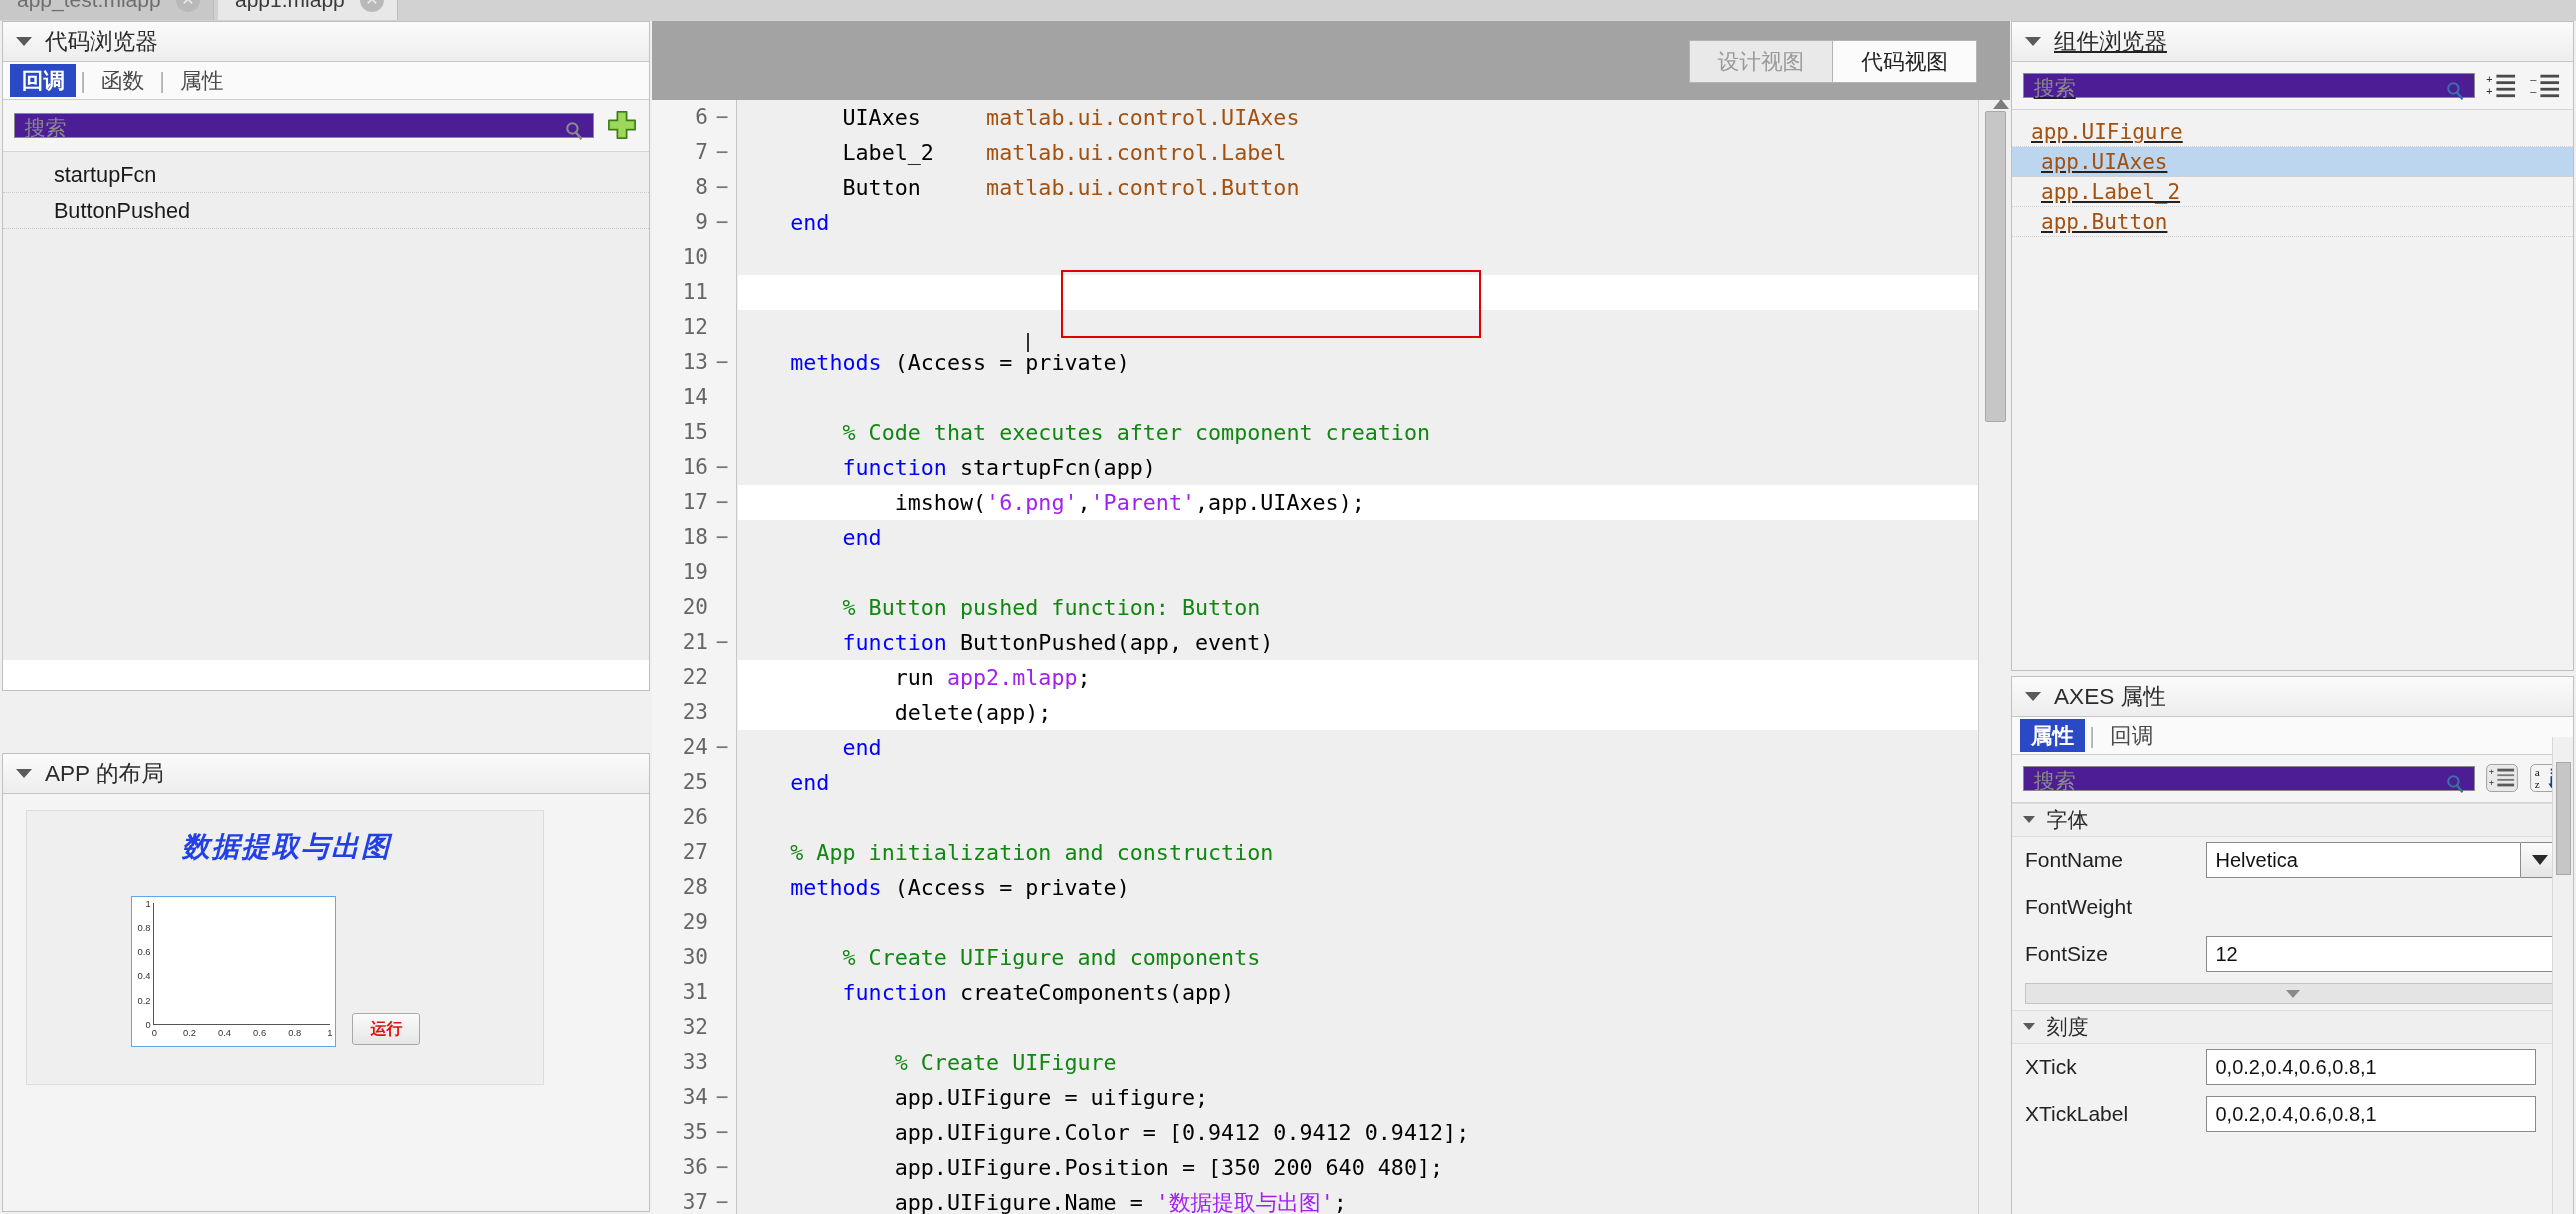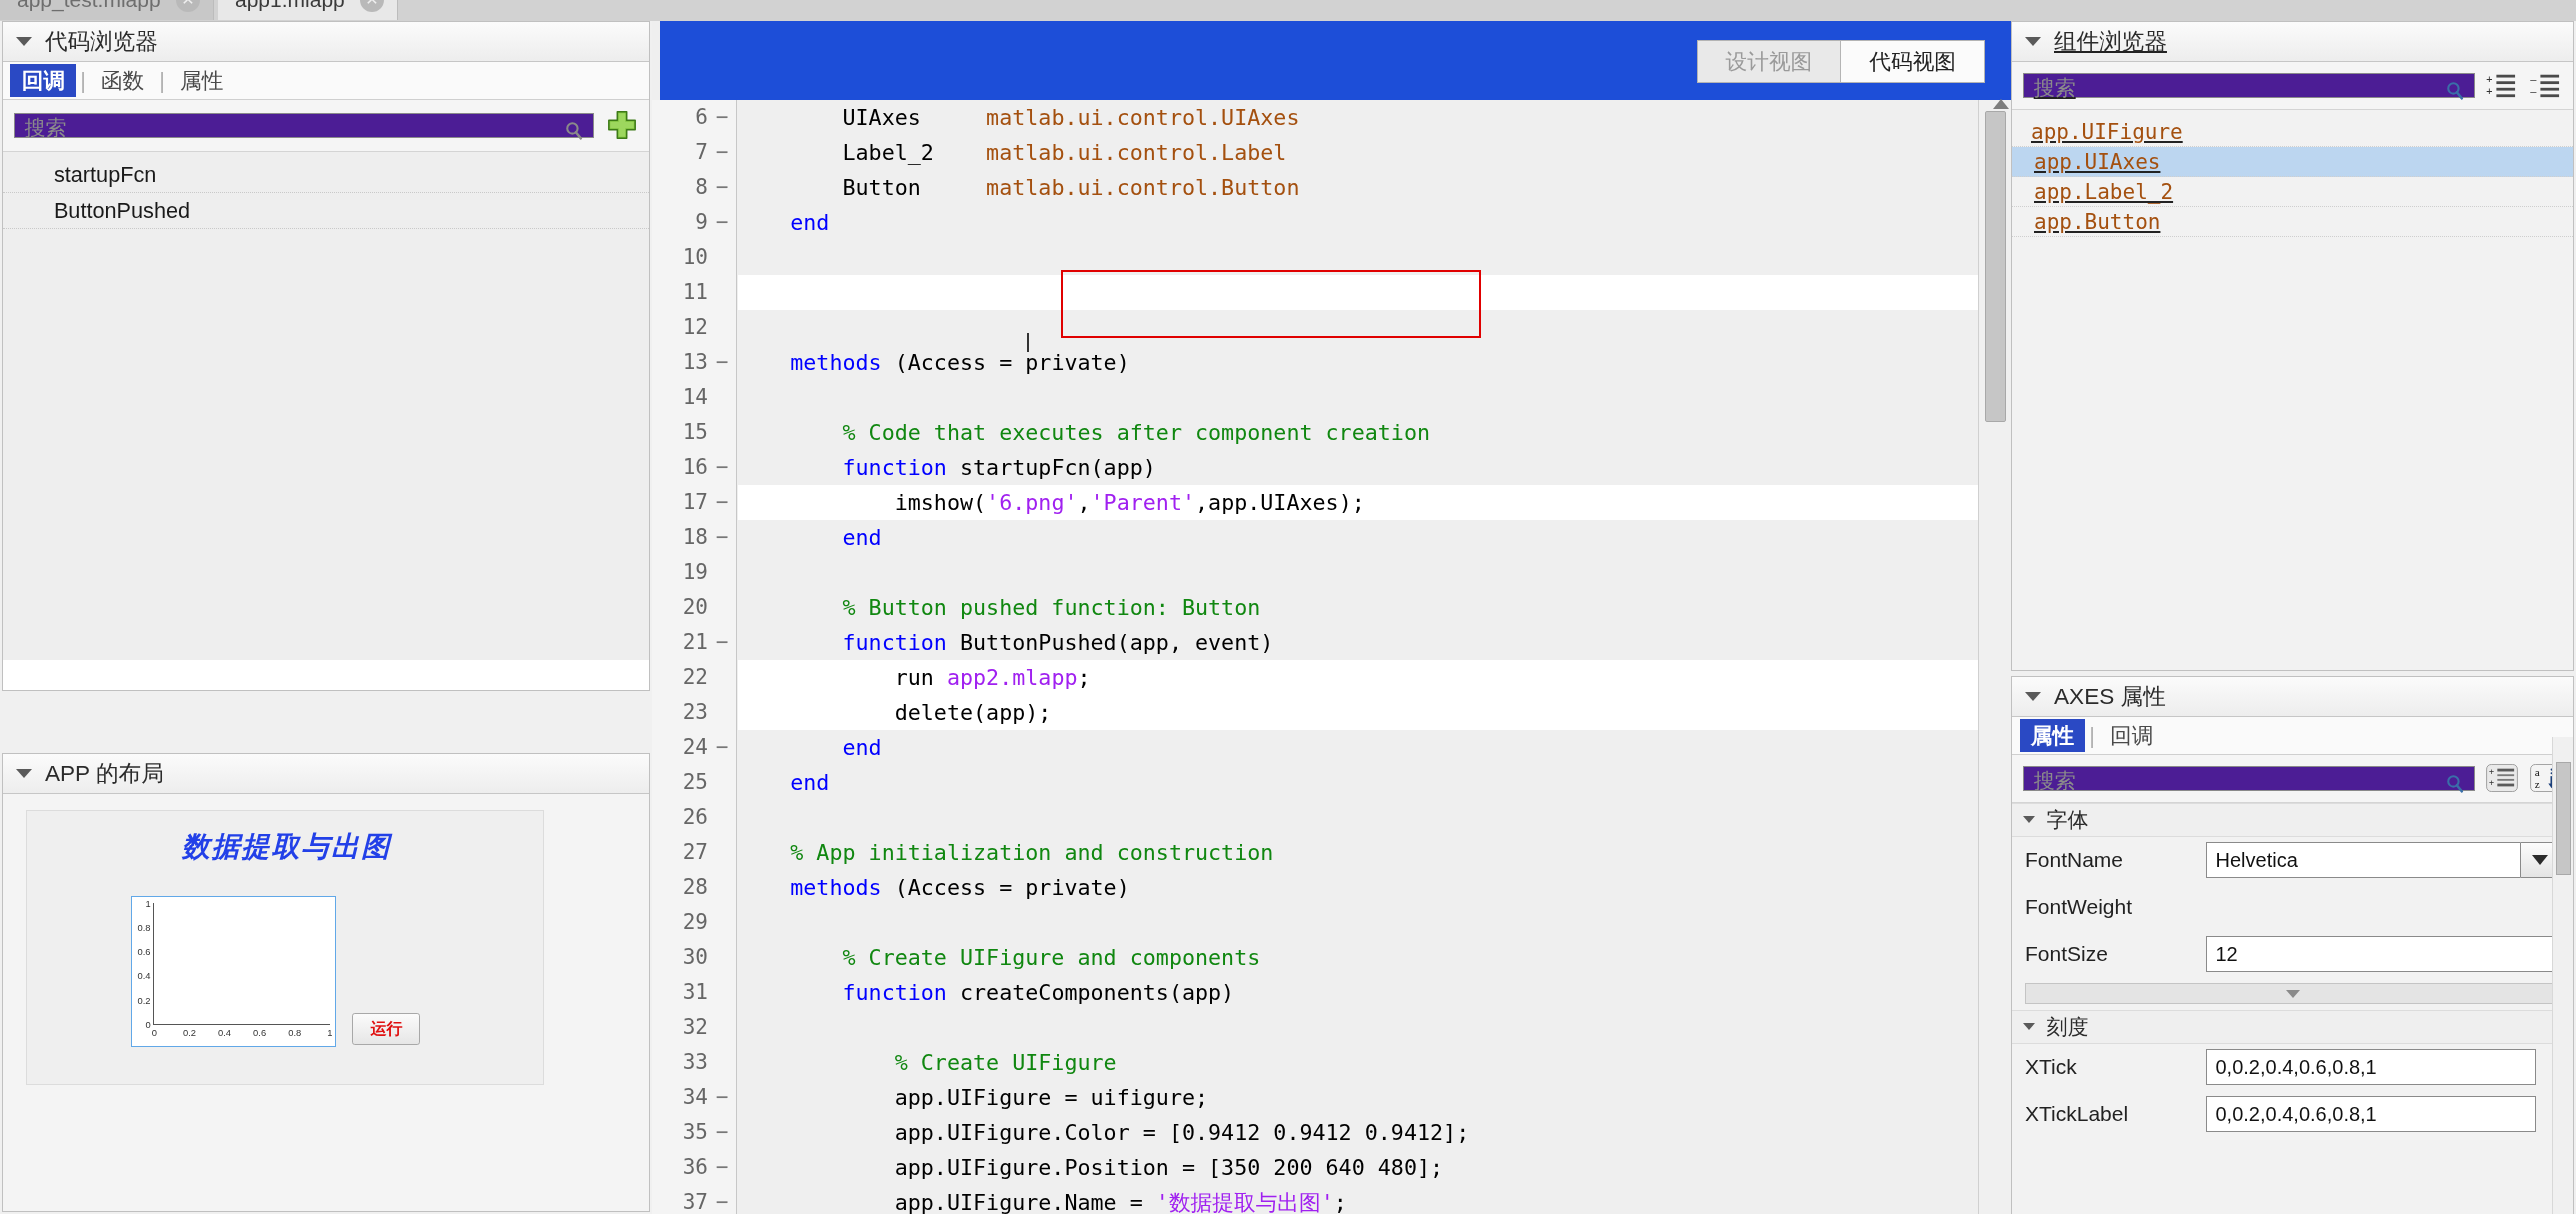--- a/index.html
+++ b/index.html
@@ -151,22 +151,22 @@
     font-size: 16px; color: #e01010; font-weight: bold;
   }
 
   
   #editor {
     position: absolute; left: 652px; top: 21px;
     width: 1358px; height: 1194px;
     background: #efefef;
   }
   #editor-toolbar {
-    position: absolute; left: 8px; top: 0; width: 1358px; height: 79px;
-    background: #1d4ed8;
+    position: absolute; left: 0; top: 0; width: 1358px; height: 79px;
+    background: #a3a3a3;
   }
   #viewtoggle {
     position: absolute; right: 33px; top: 19px;
     display: flex;
   }
   .vbtn {
     height: 43px; padding: 0 28px;
     display: flex; align-items: center; justify-content: center;
     font-size: 21.7px;
     border: 0.9px solid #b4b4b4;
@@ -244,21 +244,21 @@
     text-decoration: underline;
   }
   .ic-btn { width: 32px; height: 28px; }
   #comptree { padding-top: 7.5px; font-family: "DejaVu Sans Mono", monospace; }
   .tree-row {
     height: 30px; line-height: 30px;
     font-size: 21px; color: #a4500f;
     padding-left: 19px;
     border-bottom: 0.9px dotted #cfcfcf;
   }
-  .tree-row.child { padding-left: 22px; }
+  .tree-row.child { padding-left: 29px; }
   .tree-row.selected { background: #bcd6f0; }
 
   
   #propspanel {
     position: absolute; left: 2011px; top: 676px;
     width: 563px; height: 539px;
     background: #f2f2f2;
     border: 0.9px solid #c0c0c0;
   }
   .section-bar {

